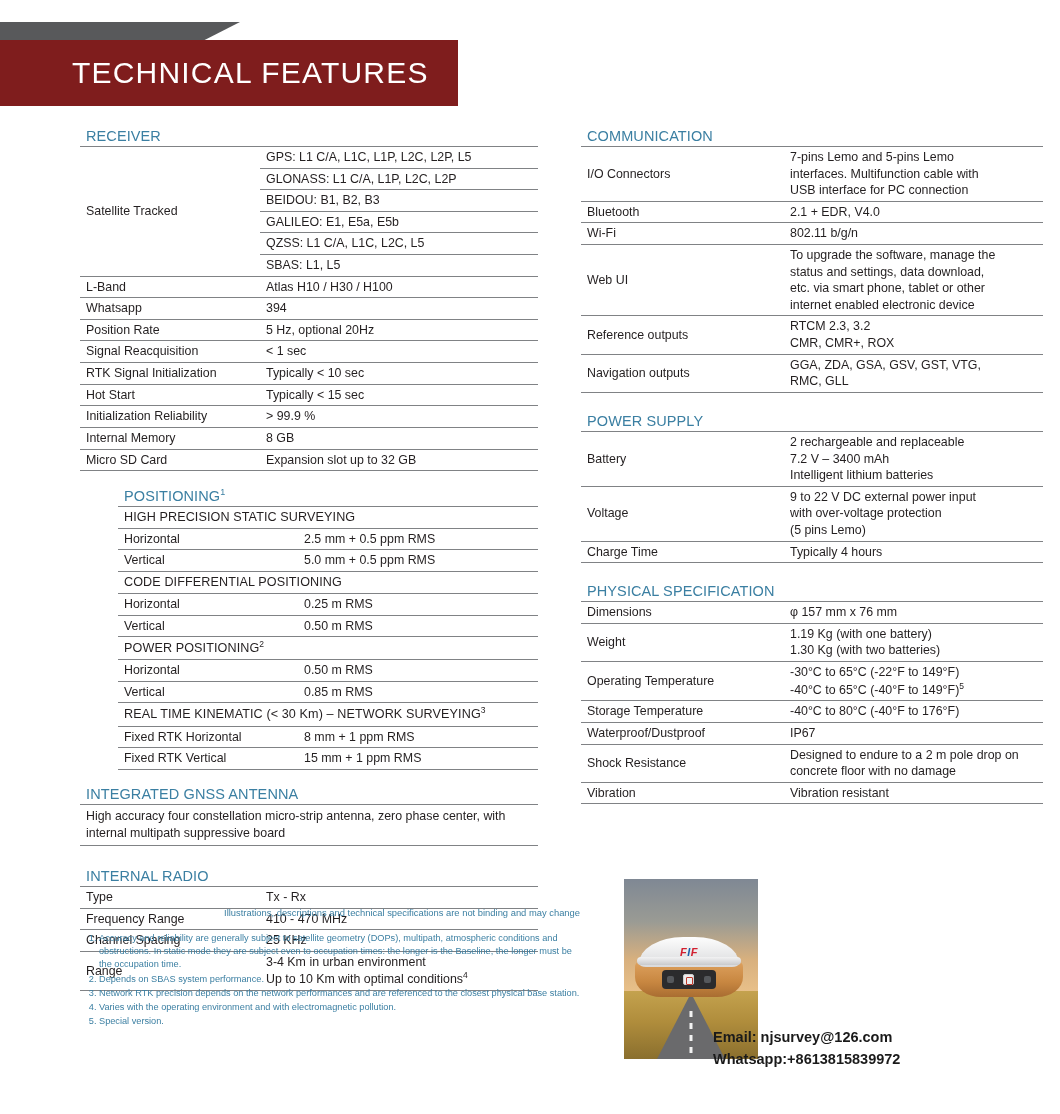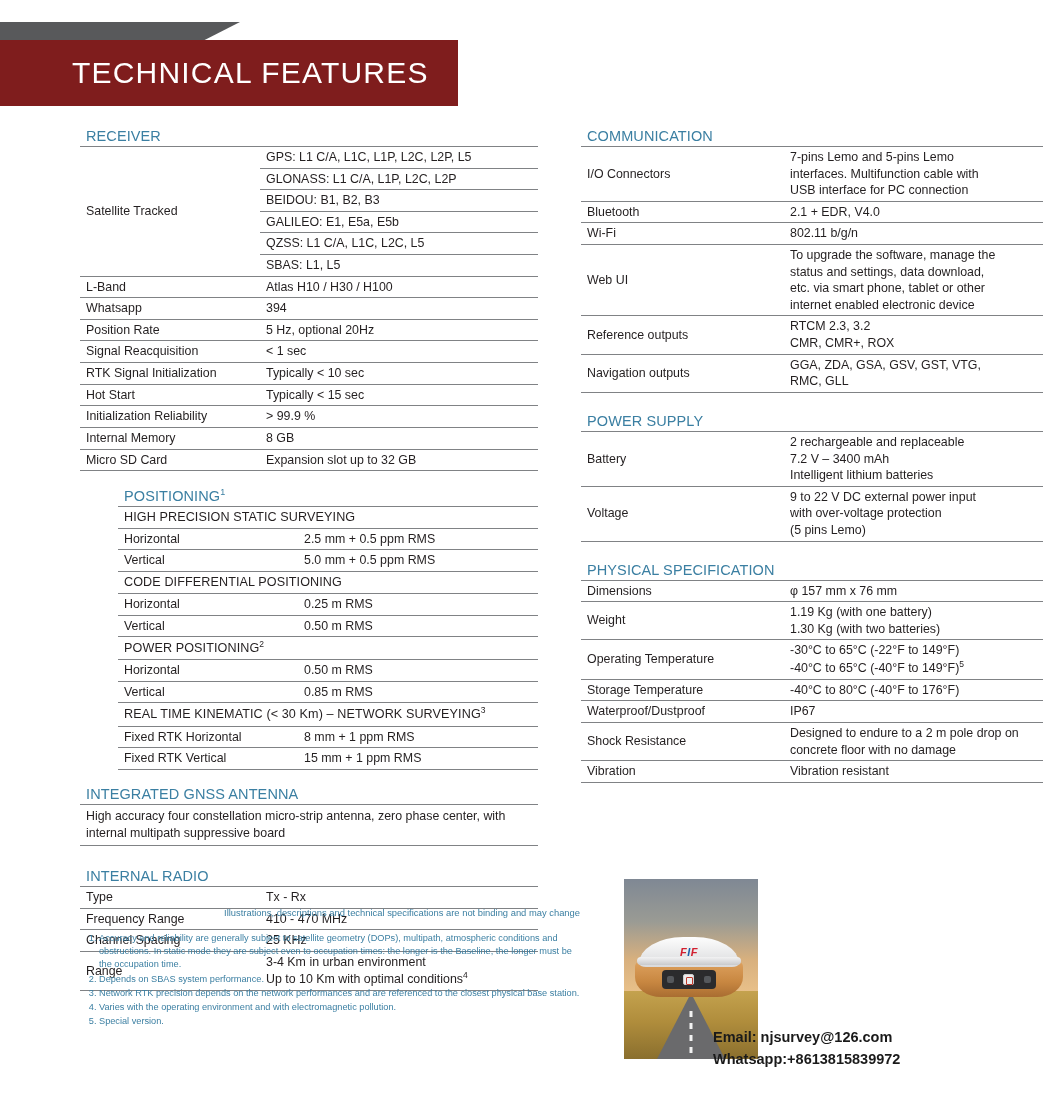--- a/index.html
+++ b/index.html
@@ -389,20 +389,24 @@
       <div class="sec-title">POWER SUPPLY</div>
       <table class="spec">
         <tbody>
           <tr>
               <td class="k">Battery</td>
               <td class="v">2 rechargeable and replaceable<br>7.2 V – 3400 mAh<br>Intelligent lithium batteries</td>
             </tr>
           <tr>
               <td class="k">Voltage</td>
               <td class="v">9 to 22 V DC external power input<br>with over-voltage protection<br>(5 pins Lemo)</td>
+            </tr>
+          <tr>
+              <td class="k">Charge Time</td>
+              <td class="v">Typically 4 hours</td>
             </tr>
         </tbody>
       </table>
     </div>
 
     <div class="section" style="margin-top:20px;">
       <div class="sec-title">PHYSICAL SPECIFICATION</div>
       <table class="spec">
         <tbody>
           <tr>

